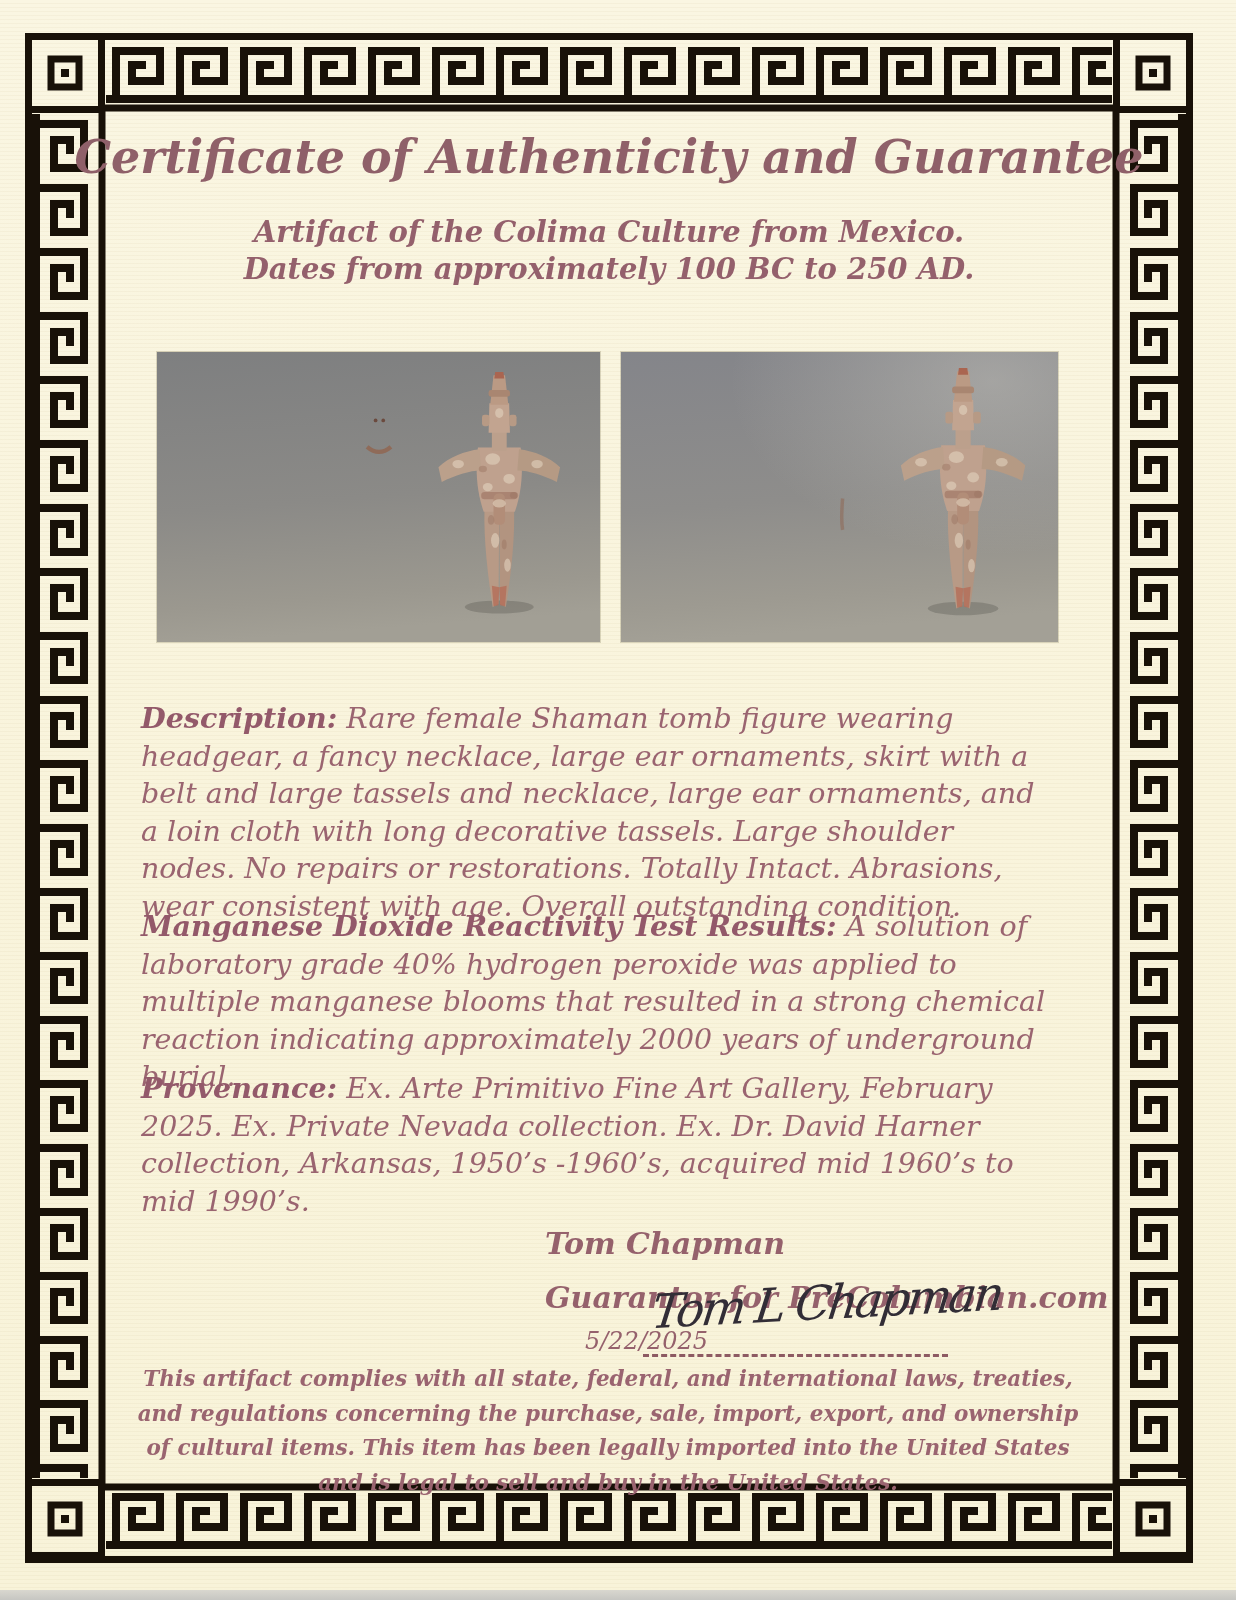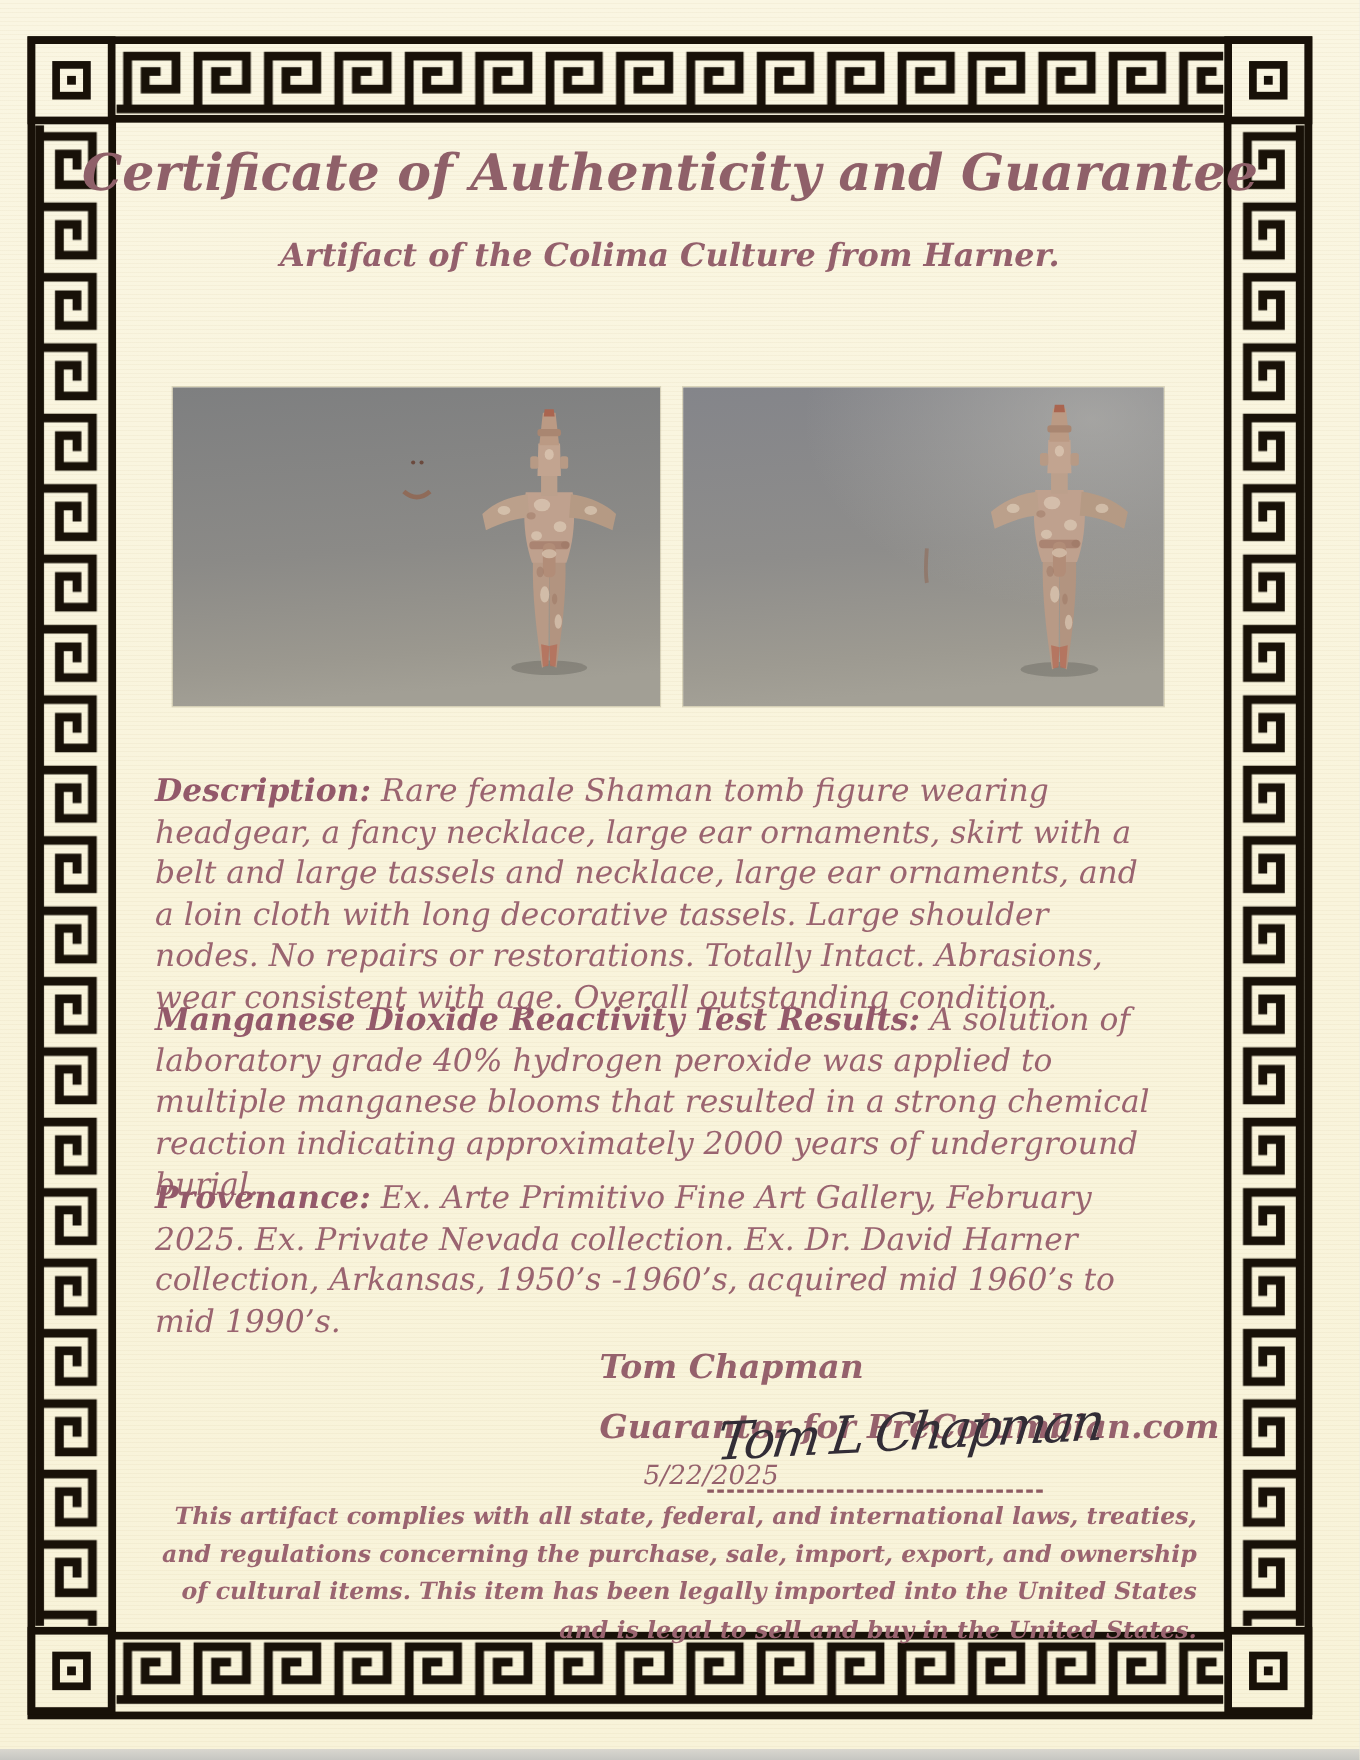--- a/index.html
+++ b/index.html
@@ -39,21 +39,21 @@
   .sig-date{top:1327px;left:550px;font-size:24px;color:#95616c;margin-left:35px;}
   .sig-line{top:1310px;left:643px;width:305px;height:44px;border-bottom:3px dashed #8d5a62;}
   .sig-script{
     top:1284px;left:652px;width:320px;
     font-size:47px;color:#322d36;
     transform:rotate(-3deg) skewX(-10deg);
     transform-origin:left center;
     letter-spacing:-3px;white-space:nowrap;
   }
   .legal{
-    top:1362px;left:128px;width:960px;text-align:right;
+    top:1362px;left:128px;width:960px;text-align:center;
     font-size:21.5px;line-height:34.5px;font-weight:bold;color:#9a6470;
   }
   .edge-bottom{left:0;right:0;bottom:0;height:10px;background:linear-gradient(180deg,#d9d7cf,#c6c6c2);}
   .edge-right{top:0;right:0;bottom:0;width:5px;background:#d8d6d0;}
 </style>
 </head>
 <body>
 
 <div class="page">
 
@@ -144,21 +144,22 @@
     <g transform="translate(1113,1479)">
       <rect x="3.5" y="3.5" width="73" height="73" fill="none" stroke="#181108" stroke-width="7"></rect>
       <rect x="26" y="26" width="28" height="28" fill="none" stroke="#181108" stroke-width="7"></rect>
       <rect x="36" y="36" width="8" height="8" fill="#181108"></rect>
     </g>
   </svg>
 
   <div class="abs title">Certificate of Authenticity and Guarantee</div>
 
   <div class="abs statement">
-    <div>Artifact of the Colima Culture from Harner.</div>
+    <div>Artifact of the Colima Culture from Mexico.</div>
+    <div>Dates from approximately 100 BC to 250 AD.</div>
   </div>
 
   <div class="photo photo-front">
     <svg width="443" height="290" viewBox="0 0 443 290">
       <defs>
         <linearGradient id="pbg1" x1="0" y1="0" x2="0.12" y2="1">
           <stop offset="0" stop-color="#7e7f80"></stop>
             <stop offset="0.55" stop-color="#8b8a87"></stop>
           <stop offset="0.88" stop-color="#9b988f"></stop>
             <stop offset="1" stop-color="#a29f95"></stop>

